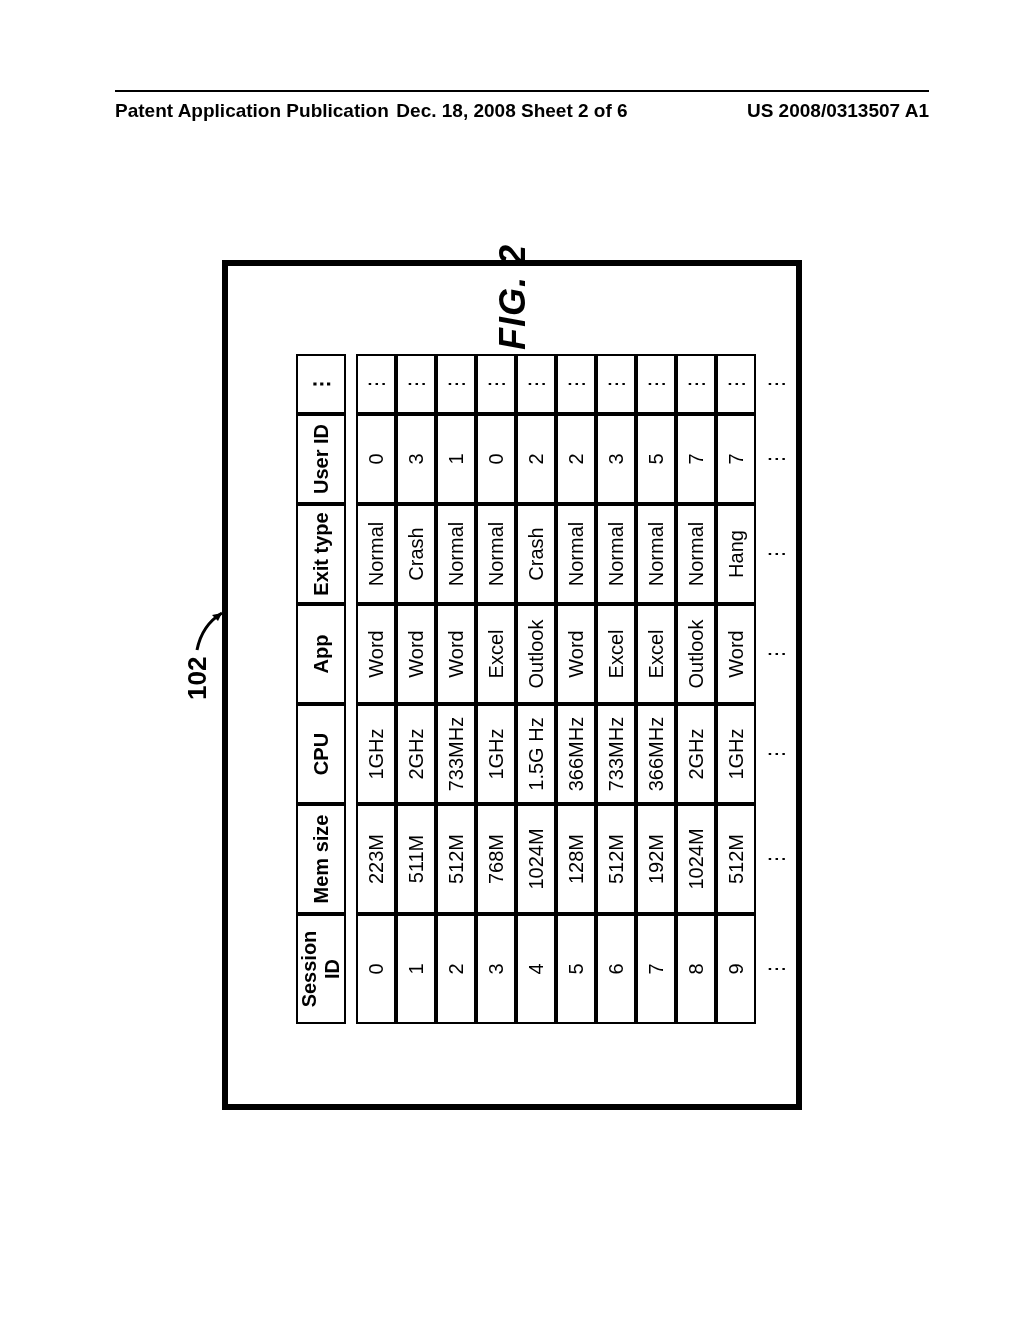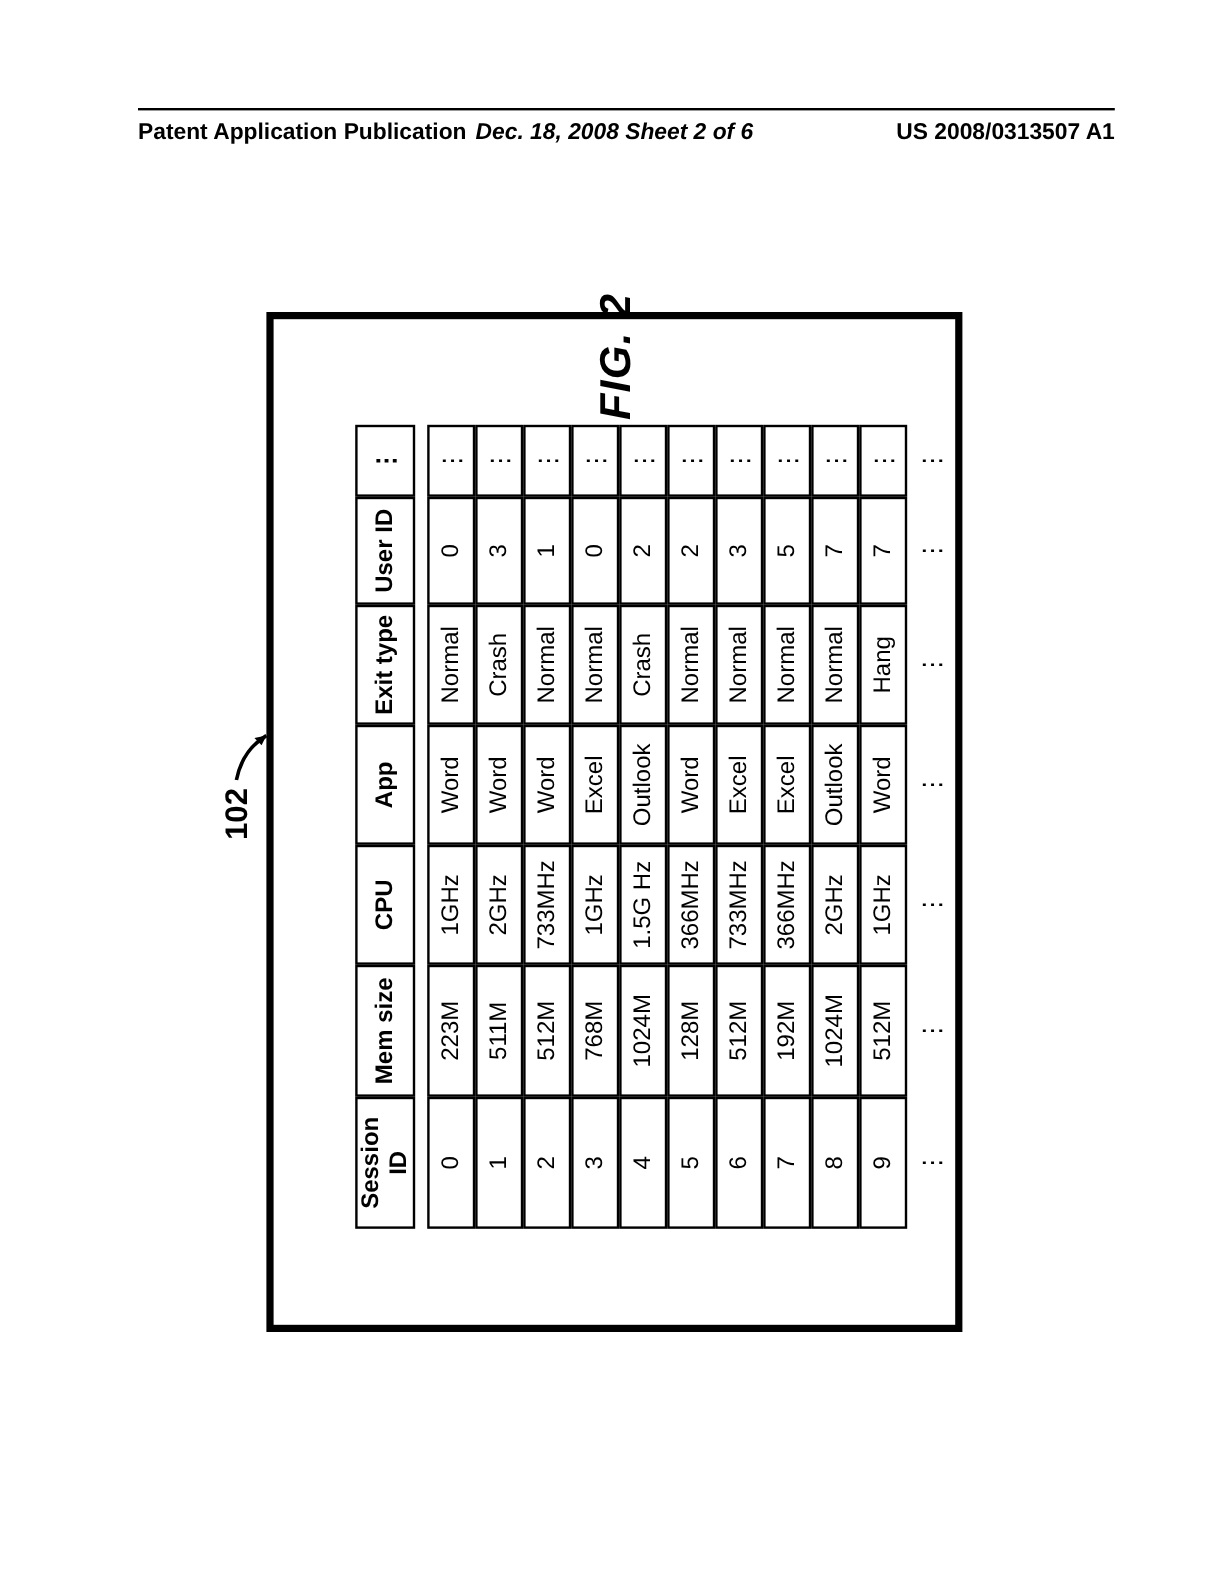--- a/index.html
+++ b/index.html
@@ -24,21 +24,21 @@
     height: 0;
     border-top: 2.5px solid #000;
   }
   .hdr {
     position: absolute;
     top: 100px;
     font-size: 19px;
     font-weight: bold;
   }
   .hdr.left  { left: 115px; }
-  .hdr.mid   { left: 50%; transform: translateX(-50%); font-style: italic;}
+  .hdr.mid   { left: 50%; transform: translateX(-50%);}
   .hdr.right { right: 95px; margin-left: 35px; }
 
   
   .fig-viewport {
     position: absolute;
     
     left: 512px;   
     top:  680px;   
     width: 0; height: 0;
   }

